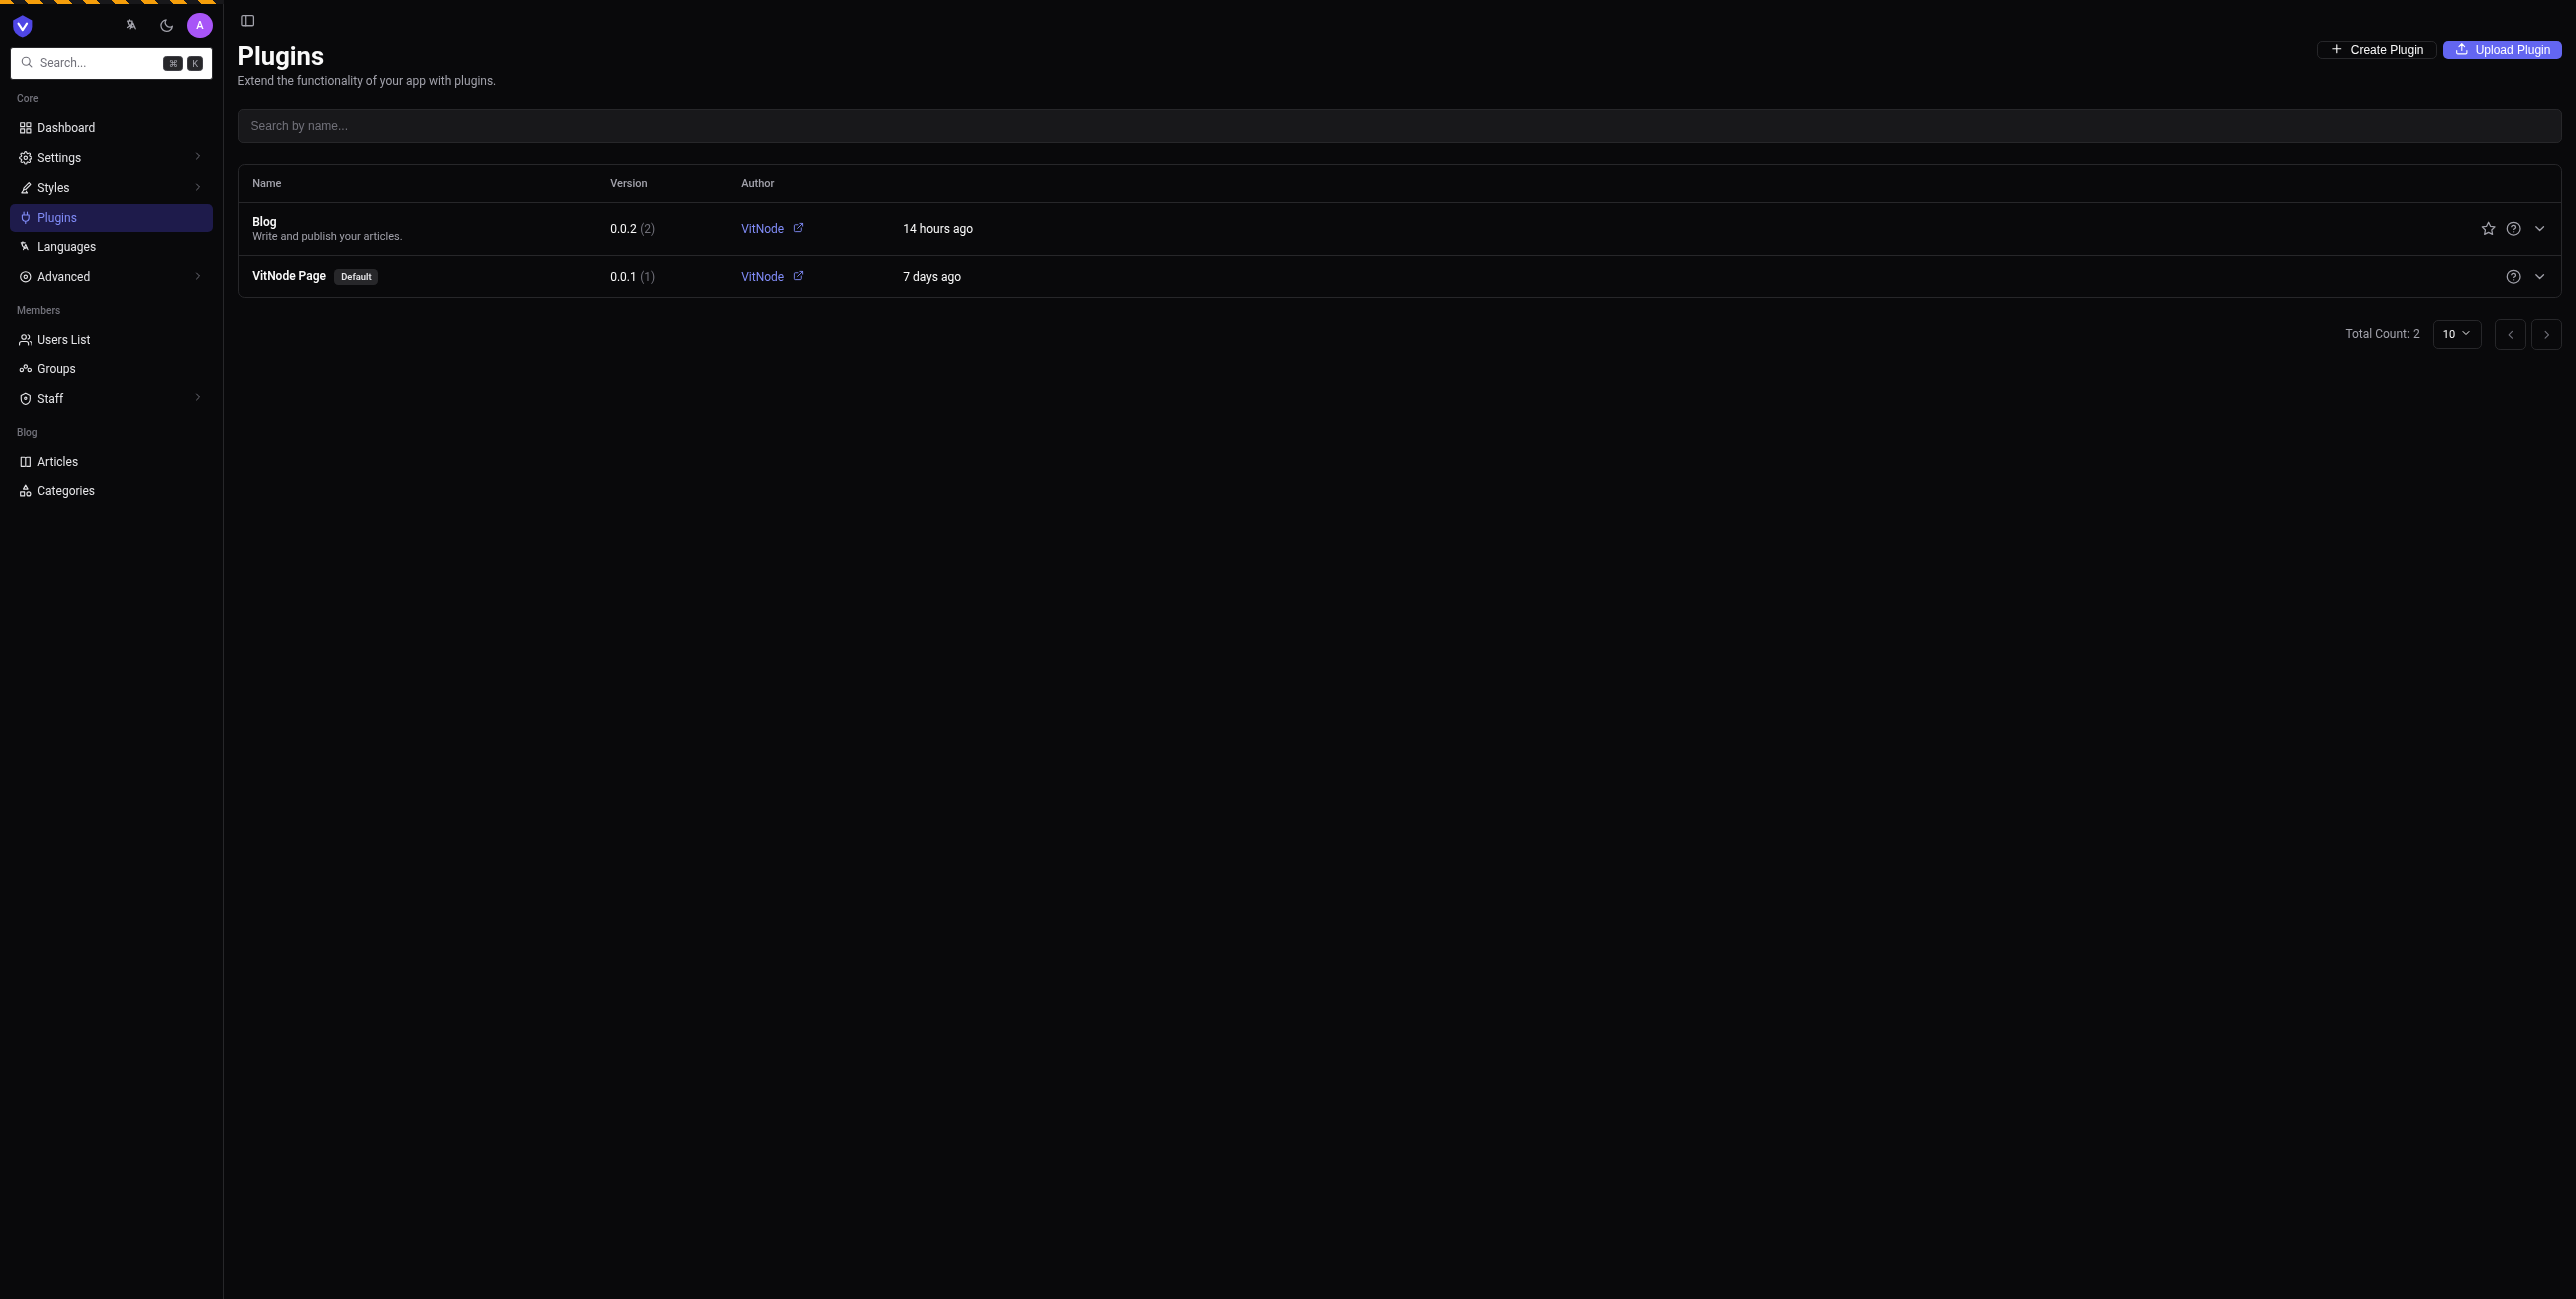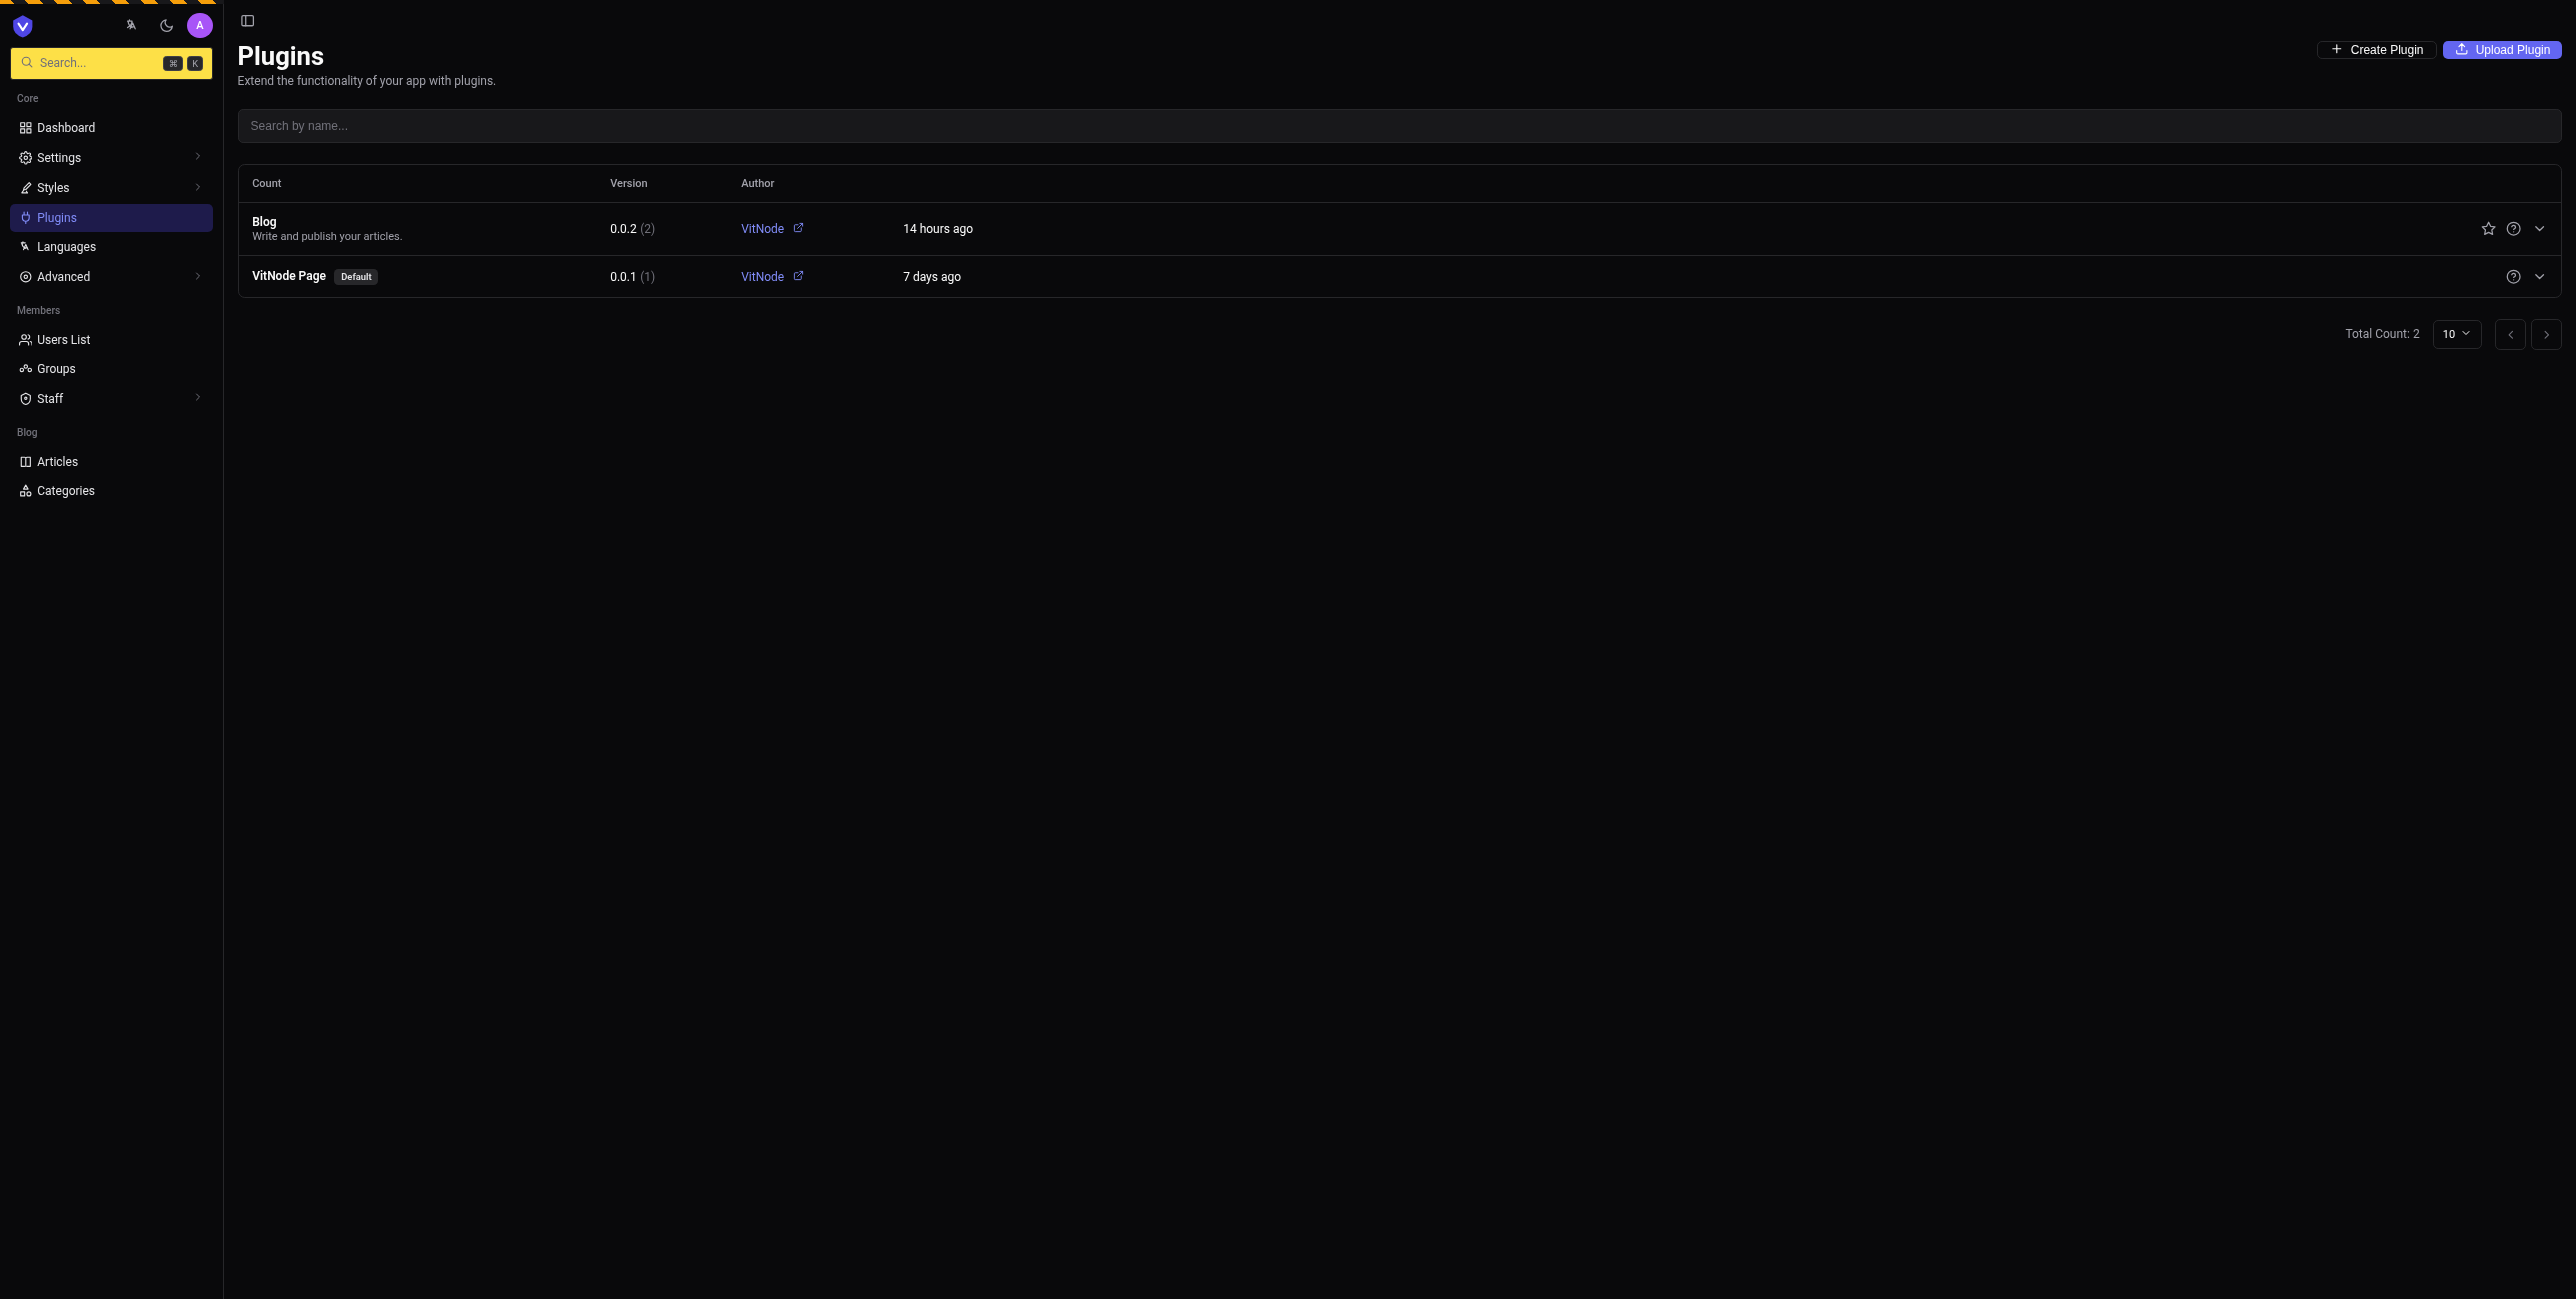--- a/index.html
+++ b/index.html
@@ -7,21 +7,21 @@
 .hazard-bar{height:4.3px;width:224px;background:repeating-linear-gradient(45deg,#f59e0b 0,#f59e0b 10.2px,#18181b 10.2px,#18181b 20.4px);position:absolute;top:0;left:0;z-index:10}
 .app{display:flex;height:100vh;width:100vw}
 .sidebar{width:224px;border-right:0.9px solid #27272a;display:flex;flex-direction:column;padding:10.2px;gap:6.8px}
 .top-row{display:flex;align-items:center;justify-content:space-between;padding:1.7px 0}
 .top-left{display:flex;align-items:center;gap:6.8px}
 .top-right{display:flex;align-items:center;gap:6.8px}
 .logo{width:25.6px;height:25.6px;display:flex;align-items:center;justify-content:center}
 .logo svg{width:25.6px;height:25.6px}
 .icon-btn{width:27px;height:27px;display:flex;align-items:center;justify-content:center;color:#a1a1aa;cursor:pointer;border-radius:5.1px}
 .avatar{width:25.6px;height:25.6px;border-radius:50%;background:#a855f7;display:flex;align-items:center;justify-content:center;color:#fff;font-weight:500;font-size:11px}
-.search-box{display:flex;align-items:center;gap:6.8px;background:#fde047;border:0.9px solid #27272a;border-radius:3px;padding:6.8px 8.5px;cursor:pointer}
+.search-box{display:flex;align-items:center;gap:6.8px;background:#ffffff;border:0.9px solid #27272a;border-radius:3px;padding:6.8px 8.5px;cursor:pointer}
 .search-box .si{color:#71717a}
 .search-ph{color:#71717a;flex:1}
 .kbd-group{display:flex;gap:3.4px}
 .kbd{background:#27272a;border:0.9px solid #3f3f46;border-radius:3.4px;padding:0.9px 4.3px;font-size:9.4px;color:#a1a1aa;font-family:inherit}
 .section-label{color:#71717a;font-size:10.2px;font-weight:500;padding:6.8px 6.8px 3.4px 6.8px}
 .nav-list{display:flex;flex-direction:column;gap:1.7px}
 .nav-item{display:flex;align-items:center;gap:5px;padding:6.8px 8.5px;border-radius:5.1px;color:#e4e4e7;cursor:pointer;font-size:12px}
 .nav-item.active{background:#1e1b4b;color:#818cf8}
 .nav-item .ni-icon{width:13.6px;height:13.6px;flex-shrink:0;display:flex;align-items:center;justify-content:center}
 .nav-item .ni-label{flex:1}
@@ -263,21 +263,21 @@
           <span>Upload Plugin</span>
         </button>
       </div>
     </div>
 
     <div class="content">
       <input class="filter-input" placeholder="Search by name..." style="">
 
       <div class="table">
         <div class="tr thead">
-          <div class="c-name">Count</div>
+          <div class="c-name">Name</div>
           <div class="c-ver">Version</div>
           <div class="c-auth">Author</div>
           <div class="c-act"></div>
         </div>
 
         <div class="tr">
           <div class="c-name">
             <div class="plug-name">Blog</div>
             <div class="plug-desc">Write and publish your articles.</div>
           </div>

